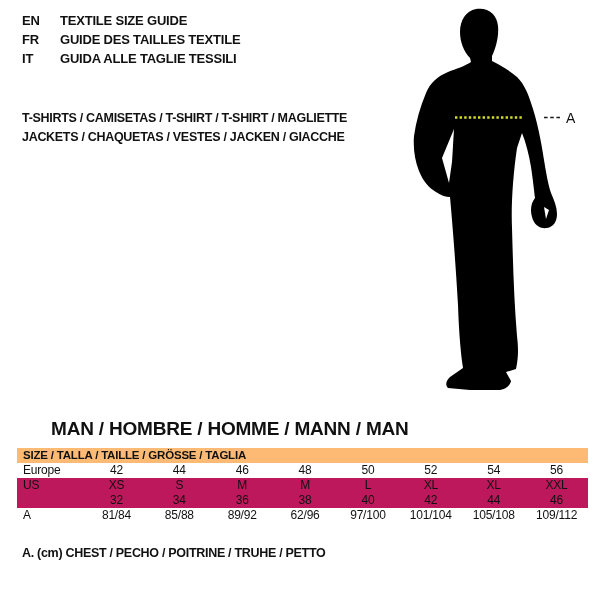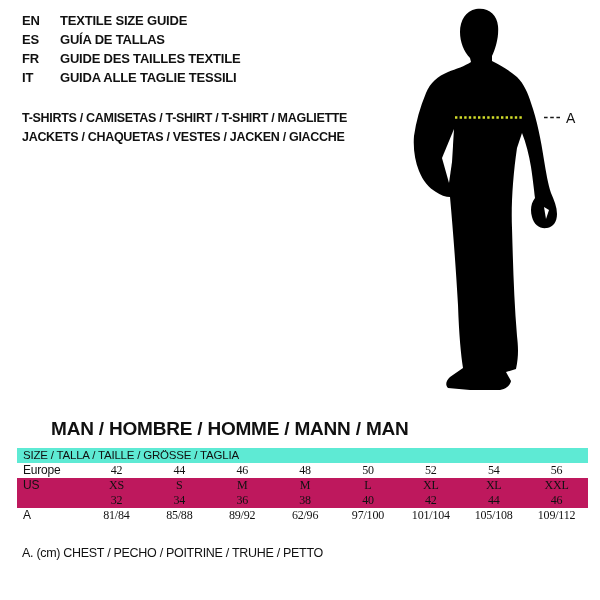--- a/index.html
+++ b/index.html
@@ -20,43 +20,39 @@
                 letter-spacing:-0.3px; white-space:nowrap; }
 
   
   .figure-svg { position:absolute; top:0; left:0; }
 
   .man-heading { position:absolute; top:418px; left:22px;
                  font-weight:bold; font-size:19px; letter-spacing:-0.2px;padding-left:29px; }
 
   
   .size-table { position:absolute; top:448px; left:17px; width:571px; }
-  .st-header { height:15px; line-height:15px; background:#5eead4;
-               font-weight:normal; font-size:11.5px; padding-left:6px;
+  .st-header { height:15px; line-height:15px; background:#fdba74;
+               font-weight:bold; font-size:11.5px; padding-left:6px;
                letter-spacing:-0.2px; }
   .st-row { display:grid; grid-template-columns:68px repeat(8,1fr);
             height:15px; line-height:15px; font-size:12px; letter-spacing:-0.2px; }
   .st-row.shade { background:#be185d; }
   .st-label { padding-left:6px; text-align:left; }
-  .st-cell { text-align:center;font-family:Liberation Serif, serif; }
+  .st-cell { text-align:center; }
 
   .footnote { position:absolute; top:546px; left:22px;
-              font-weight:normal; font-size:12.5px; letter-spacing:-0.3px; }
+              font-weight:bold; font-size:12.5px; letter-spacing:-0.3px; }
 </style>
 </head>
 <body>
 
 <div class="lang-block">
   <div class="lang-row">
     <span class="lang-code">EN</span>
     <span>TEXTILE SIZE GUIDE</span>
-  </div>
-  <div class="lang-row">
-    <span class="lang-code">ES</span>
-    <span>GUÍA DE TALLAS</span>
   </div>
   <div class="lang-row">
     <span class="lang-code">FR</span>
     <span>GUIDE DES TAILLES TEXTILE</span>
   </div>
   <div class="lang-row">
     <span class="lang-code">IT</span>
     <span>GUIDA ALLE TAGLIE TESSILI</span>
   </div>
 </div>

